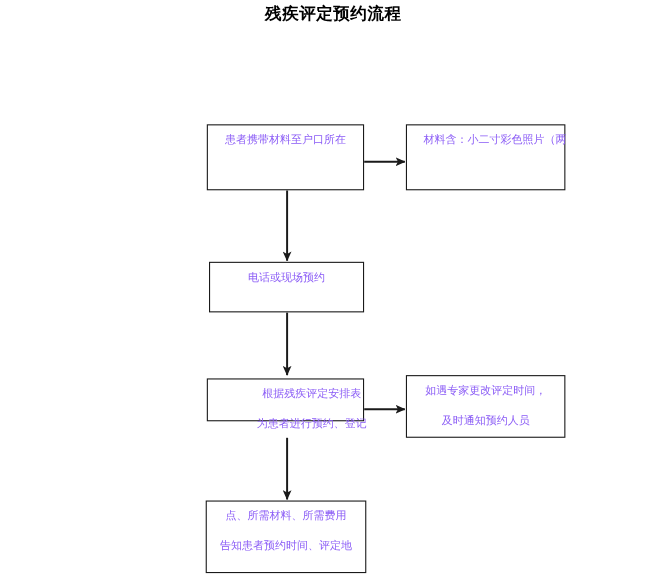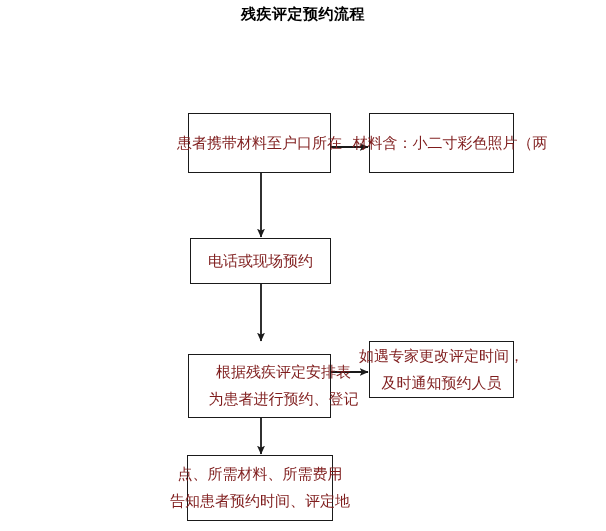--- a/index.html
+++ b/index.html
@@ -25,44 +25,44 @@
     position: absolute;
     left: 0;
     top: 3px;
     width: 606px;
     text-align: center;
     font-size: 15px;
     font-weight: bold;
     color: #000000;
     letter-spacing: 0.5px;
     line-height: 22px;
+    font-family: Liberation Mono, monospace;
   }
   .node {
     position: absolute;
     box-sizing: border-box;
     border: 1.6px solid #1a1a1a;
     background: #ffffff;
     display: flex;
     flex-direction: column;
     align-items: center;
-    justify-content: center;
-    color: #7f1d1d;
-    font-size: 15px;
+    color: #8b5cf6;
+    font-size: 10px;
     line-height: 27px;
     text-align: center;
     white-space: nowrap;
   }
   .node .ln {
     display: block;
   }
   
   #node-collect-form   { left: 188px; top: 113px; width: 143px; height: 60px; }
   #node-materials-note { left: 369px; top: 113px; width: 145px; height: 60px; padding-left: 17px; }
   #node-booking-method { left: 190px; top: 238px; width: 141px; height: 46px; }
-  #node-schedule-book  { left: 188px; top: 354px; width: 143px; height: 64px; padding-left: 48px; }
+  #node-schedule-book  { left: 188px; top: 344px; width: 143px; height: 39px; padding-left: 48px; }
   #node-expert-change  { left: 369px; top: 341px; width: 145px; height: 57px; }
   #node-inform-patient { left: 187px; top: 455px; width: 146px; height: 66px; }
 
   svg.connectors {
     position: absolute;
     left: 0;
     top: 0;
     width: 606px;
     height: 531px;
     pointer-events: none;

